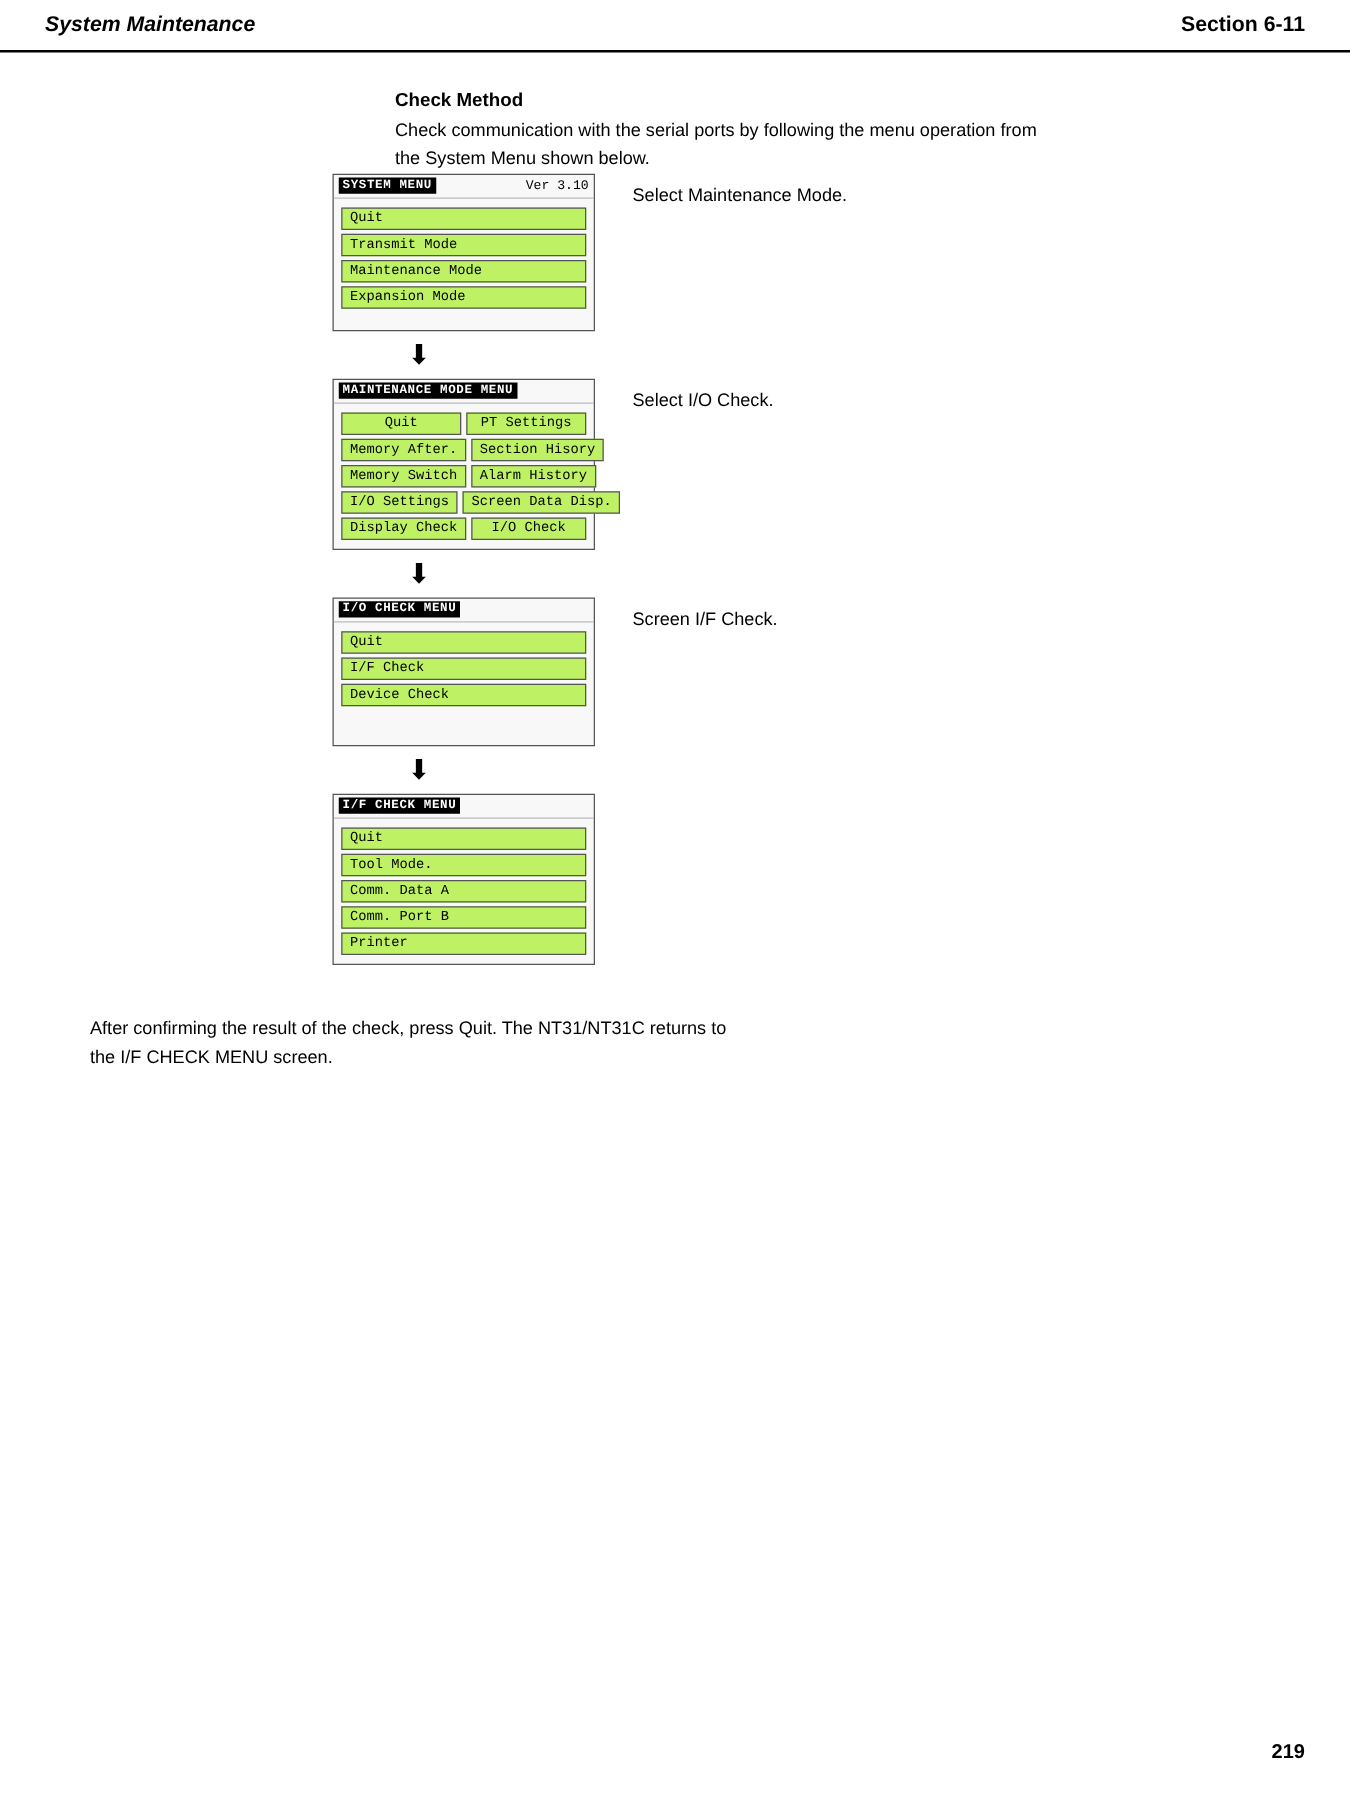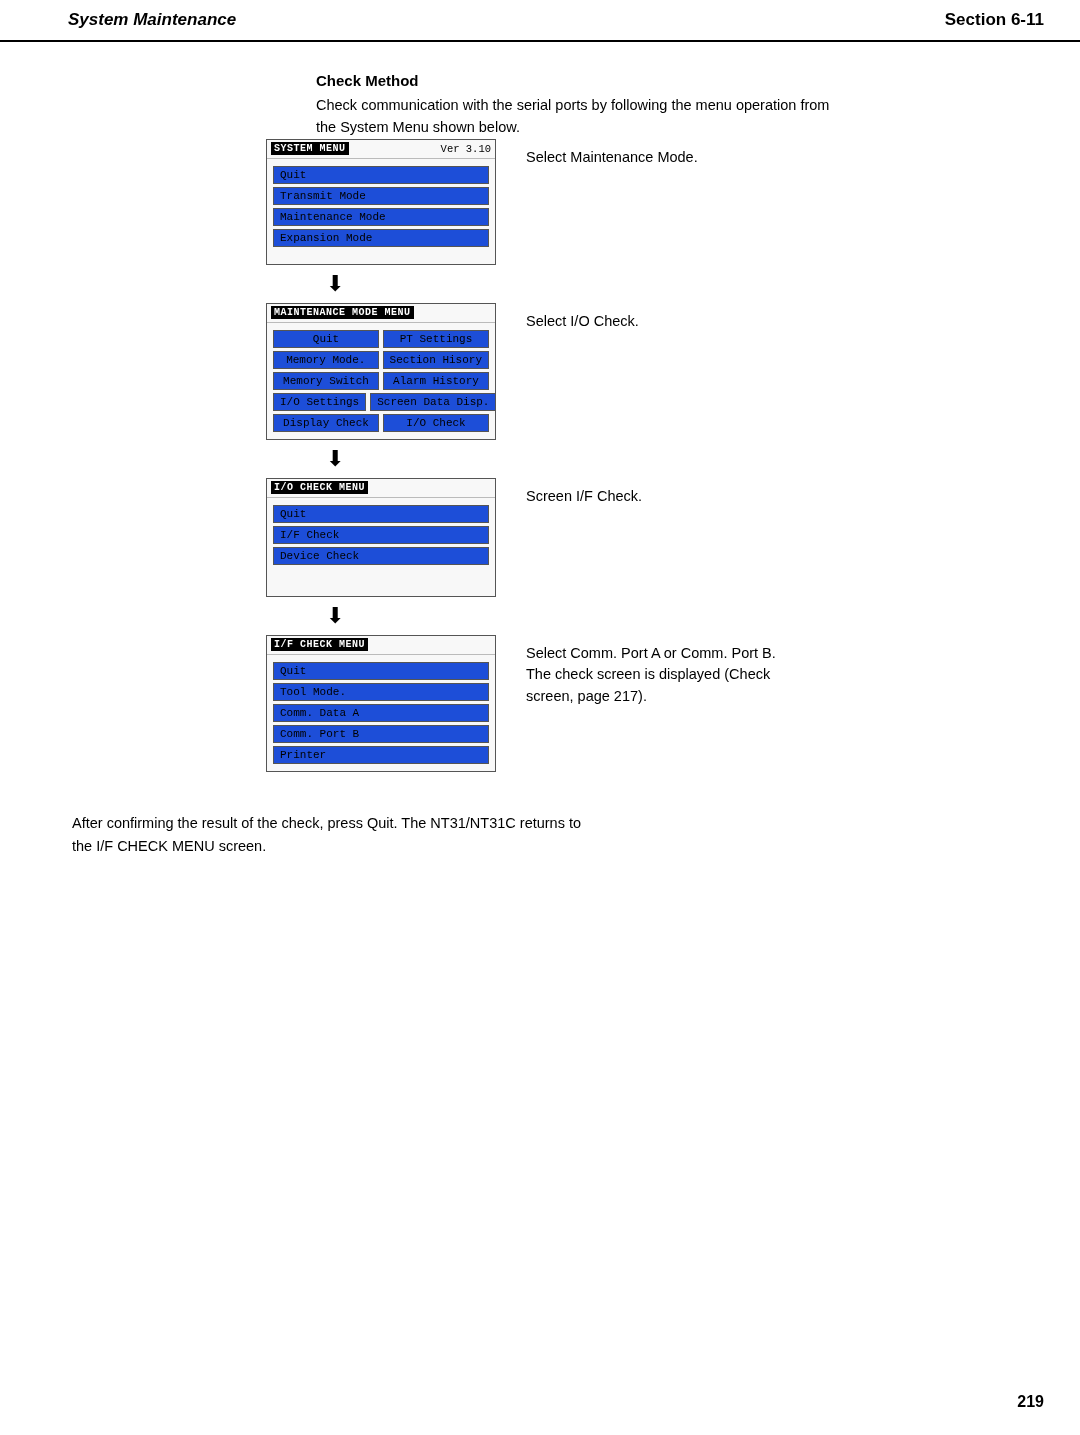--- a/index.html
+++ b/index.html
@@ -18,21 +18,20 @@
       display: flex;
       justify-content: space-between;
       align-items: center;
       padding: 10px 36px;
       border-bottom: 2px solid #000;
     }
     .header-left {
       font-style: italic;
       font-weight: bold;
       font-size: 17px;
-      margin-left: 32px;
     }
     .header-right {
       font-weight: bold;
       font-size: 17px;
     }
 
     
     .main-content {
       padding: 30px 55px 30px 36px;
     }
@@ -76,32 +75,32 @@
     }
     .down-arrow {
       font-size: 22px;
       color: #000;
     }
 
     
     .screen-box {
       border: 1.5px solid #555;
       background: #f8f8f8;
-      width: 230px;
+      width: 210px;
       padding: 0;
       font-family: 'Courier New', monospace;
       font-size: 11.5px;
     }
     .screen-body {
       padding: 4px 6px;
     }
     .screen-btn {
       display: block;
       border: 1px solid #555;
-      background: #1d4ed8;
+      background: #bef264;
       padding: 2px 6px;
       margin: 3px 0;
       font-family: 'Courier New', monospace;
       font-size: 11px;
       cursor: default;
       white-space: nowrap;
     }
     .screen-btn-row {
       display: flex;
       gap: 4px;
@@ -207,21 +206,21 @@
       <div class="screen-box">
         <div class="screen-header-row">
           <span class="screen-title-highlight">MAINTENANCE MODE MENU</span>
         </div>
         <div class="screen-body">
           <div class="screen-btn-row">
             <span class="screen-btn">Quit</span>
             <span class="screen-btn">PT Settings</span>
           </div>
           <div class="screen-btn-row">
-            <span class="screen-btn">Memory Mode.</span>
+            <span class="screen-btn">Memory After.</span>
             <span class="screen-btn">Section Hisory</span>
           </div>
           <div class="screen-btn-row">
             <span class="screen-btn">Memory Switch</span>
             <span class="screen-btn">Alarm History</span>
           </div>
           <div class="screen-btn-row">
             <span class="screen-btn">I/O Settings</span>
             <span class="screen-btn">Screen Data Disp.</span>
           </div>
@@ -263,24 +262,20 @@
           <span class="screen-title-highlight">I/F CHECK MENU</span>
         </div>
         <div class="screen-body">
           <span class="screen-btn">Quit</span>
           <span class="screen-btn">Tool Mode.</span>
           <span class="screen-btn">Comm. Data A</span>
           <span class="screen-btn">Comm. Port B</span>
           <span class="screen-btn">Printer</span>
         </div>
       </div>
-      <div class="step-label-multi">
-        <span>Select Comm. Port A or Comm. Port B.</span><br>
-        <span>The check screen is displayed (Check screen, page 217).</span>
-      </div>
     </div>
 
   </div>
 
   <div class="footer-text">
     <span>After confirming the result of the check, press Quit. The NT31/NT31C returns to</span><br>
     <span>the I/F CHECK MENU screen.</span>
   </div>
 
 </div>

